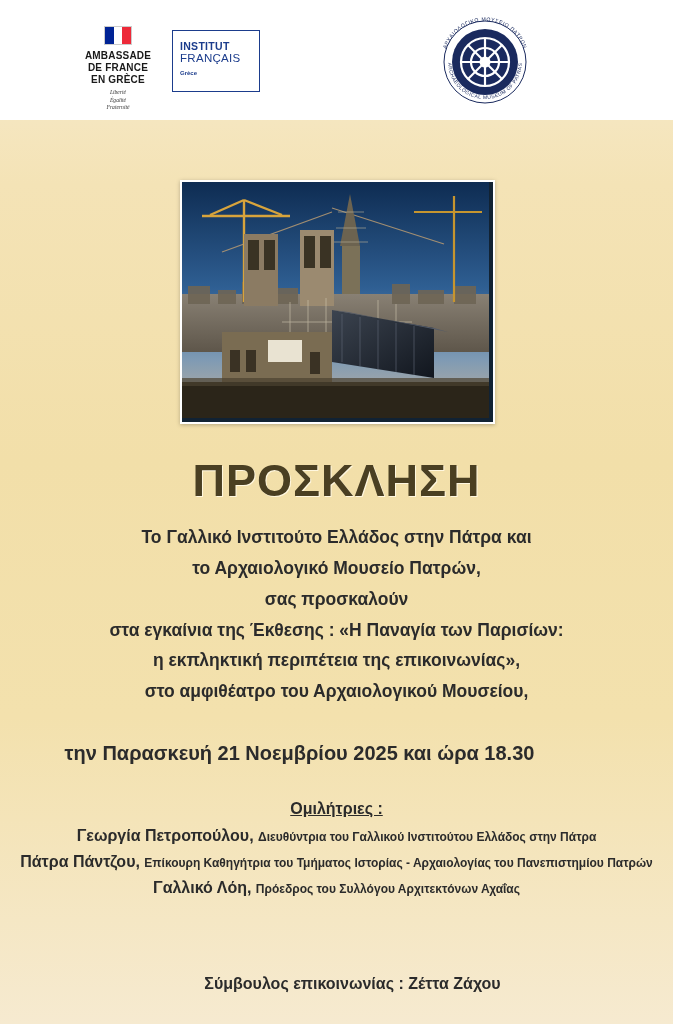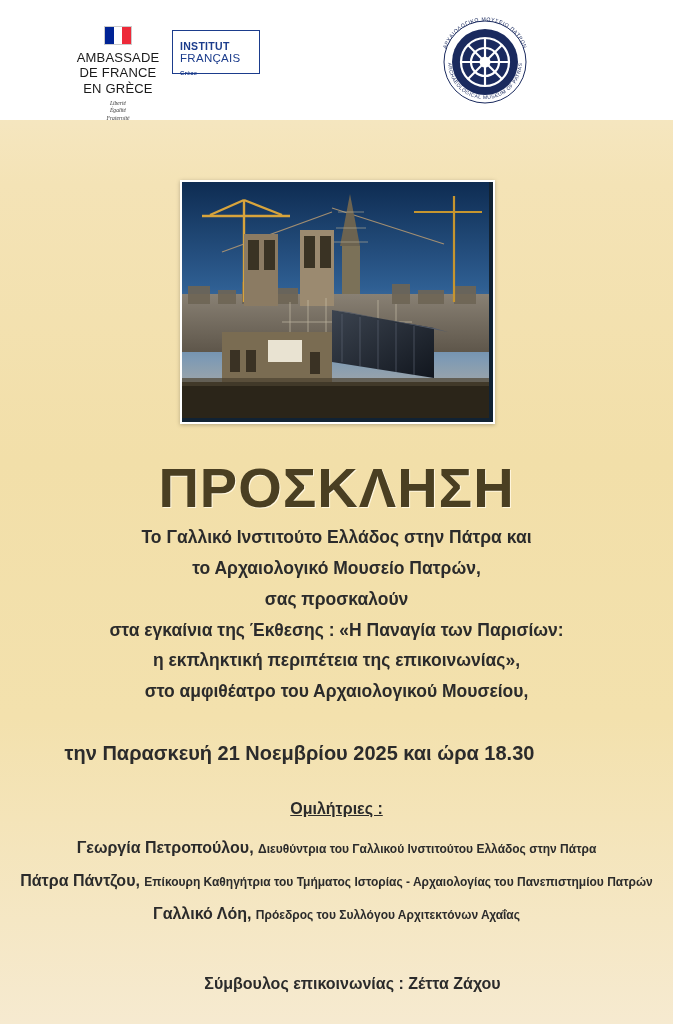--- a/index.html
+++ b/index.html
@@ -42,40 +42,40 @@
     height: 17px;
     margin: 0 auto 5px auto;
     display: flex;
     border: 0.5px solid #ccc;
   }
   .flag i { display: block; height: 100%; }
   .flag .b { width: 33.34%; background: #002395; }
   .flag .w { width: 33.33%; background: #ffffff; }
   .flag .r { width: 33.33%; background: #ed2939; }
   .embassy-text {
-    font-size: 13px;
-    font-weight: normal;
+    font-size: 10px;
+    font-weight: bold;
     line-height: 1.18;
     color: #1a1a1a;
     letter-spacing: 0.2px;
   }
   .embassy-motto {
     margin-top: 4px;
     font-family: "Liberation Serif", serif;
     font-style: italic;
     font-size: 5.6px;
     line-height: 1.3;
     color: #333;
   }
   .logo-if {
     position: absolute;
     left: 172px;
     top: 30px;
     width: 88px;
-    height: 44px;
+    height: 62px;
     border: 1.6px solid #1b3c8c;
     box-sizing: border-box;
     padding: 9px 0 0 7px;
   }
   .if-line1 {
     font-size: 10.5px;
     font-weight: bold;
     color: #1b3c8c;
     letter-spacing: 0.3px;
     line-height: 1.15;
@@ -113,21 +113,21 @@
     background: #123;
   }
   .photo-frame svg { display: block; }
   
   .title {
     position: absolute;
     top: 455px;
     left: 0;
     width: 673px;
     text-align: center;
-    font-size: 56px;
+    font-size: 45px;
     font-weight: bold;
     letter-spacing: 1px;
     color: #4a3f22;
     text-shadow: 1px 1px 0 #fff7df;
   }
   .intro {
     position: absolute;
     top: 525px;
     left: 0;
     width: 673px;
@@ -163,21 +163,21 @@
   }
   .speakers {
     position: absolute;
     top: 826px;
     left: 0;
     width: 673px;
     text-align: center;
     color: #2b2b2b;
   }
   .speaker {
-    margin: 12px 0 5px 0;
+    margin: 0 0 5px 0;
     line-height: 1.3;
     padding: 0 18px;
   }
   .speaker .nm {
     font-size: 16px;
     font-weight: bold;
   }
   .speaker .role {
     font-size: 12px;
     font-weight: bold;

